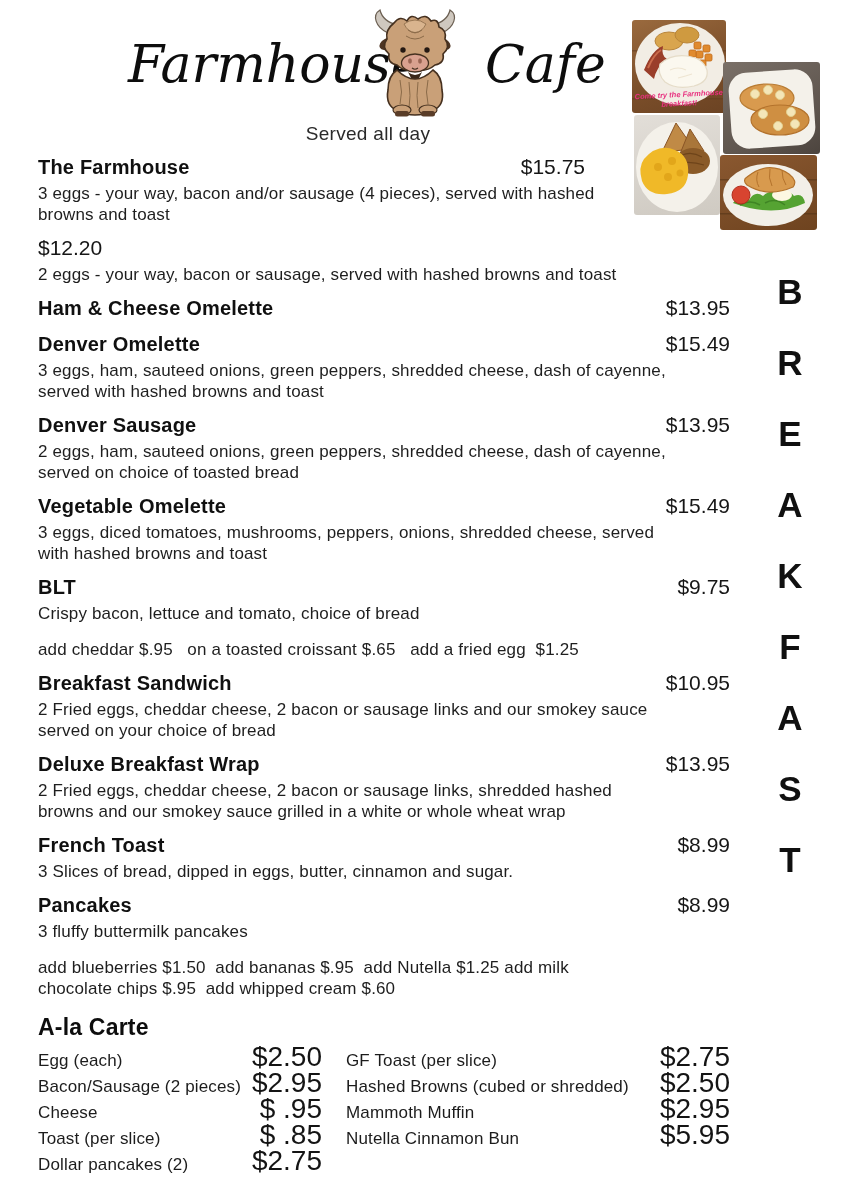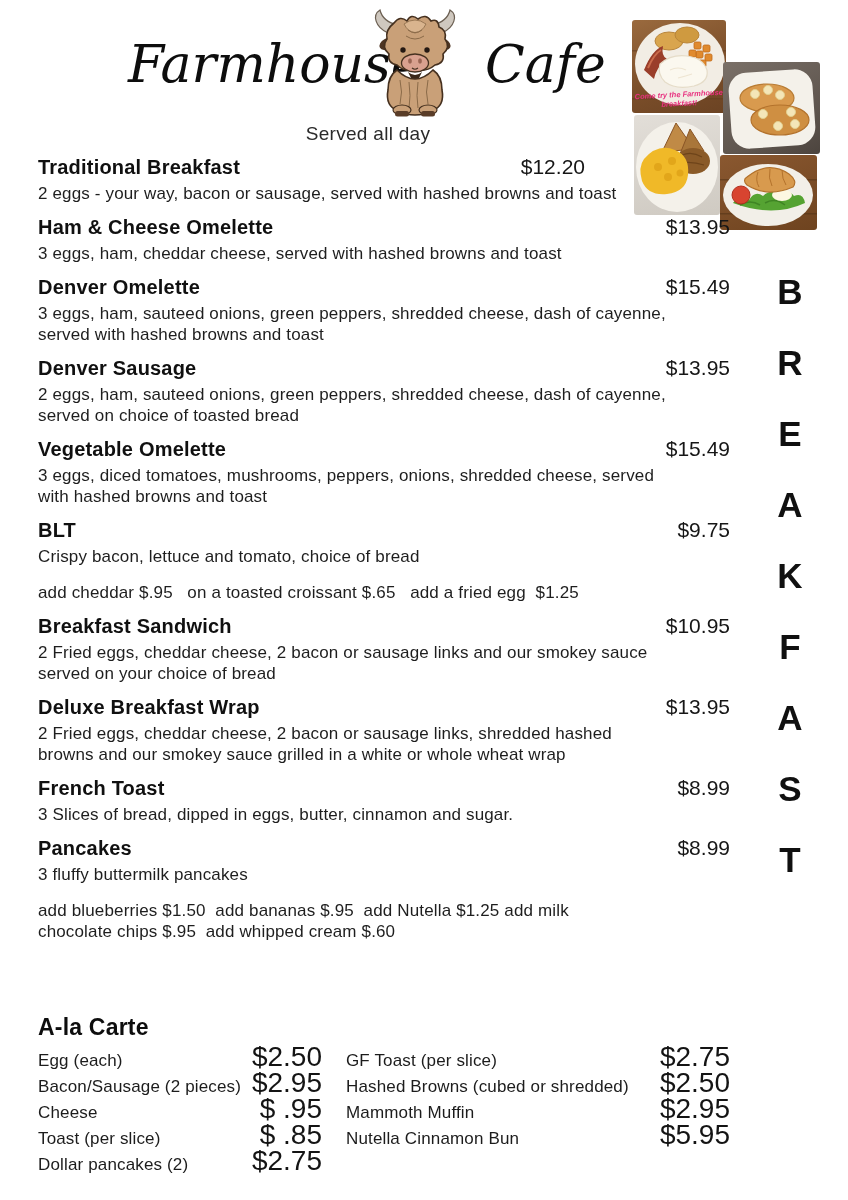--- a/index.html
+++ b/index.html
@@ -181,35 +181,41 @@
     <span>A</span>
     <span>K</span>
     <span>F</span>
     <span>A</span>
     <span>S</span>
     <span>T</span>
   </div>
 
   <div class="menu">
 
-
-    <div class="menu-item">
-      <div class="item-head">
-        <span class="item-name">Traditional Breakfast</span>
+    <div class="menu-item">
+      <div class="item-head">
+        <span class="item-name">The Farmhouse</span>
+        <span class="item-price">$15.75</span>
+      </div>
+      <div class="desc-line">3 eggs - your way, bacon and/or sausage (4 pieces), served with hashed</div>
+      <div class="desc-line">browns and toast</div>
+    </div>
+
+    <div class="menu-item">
+      <div class="item-head">
         <span class="item-price">$12.20</span>
       </div>
       <div class="desc-line">2 eggs - your way, bacon or sausage, served with hashed browns and toast</div>
     </div>
 
     <div class="menu-item">
       <div class="item-head">
         <span class="item-name">Ham &amp; Cheese Omelette</span>
         <span class="item-price">$13.95</span>
       </div>
-      <div class="desc-line">3 eggs, ham, cheddar cheese, served with hashed browns and toast</div>
     </div>
 
     <div class="menu-item">
       <div class="item-head">
         <span class="item-name">Denver Omelette</span>
         <span class="item-price">$15.49</span>
       </div>
       <div class="desc-line">3 eggs, ham, sauteed onions, green peppers, shredded cheese, dash of cayenne,</div>
       <div class="desc-line">served with hashed browns and toast</div>
     </div>

